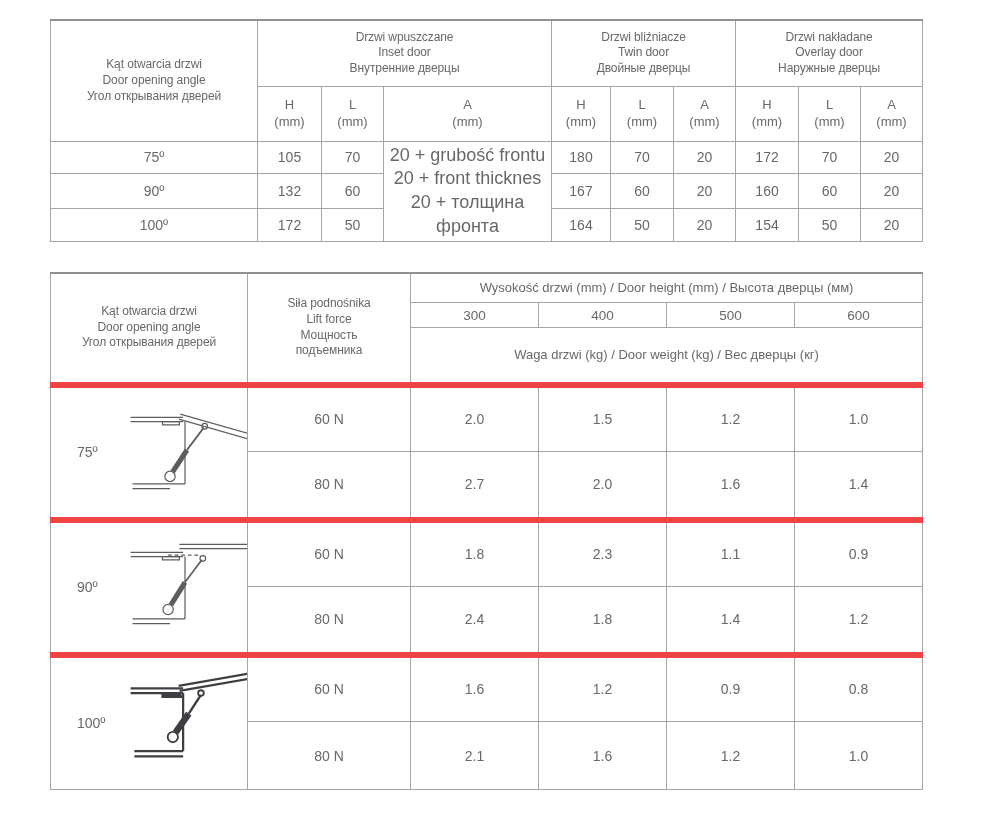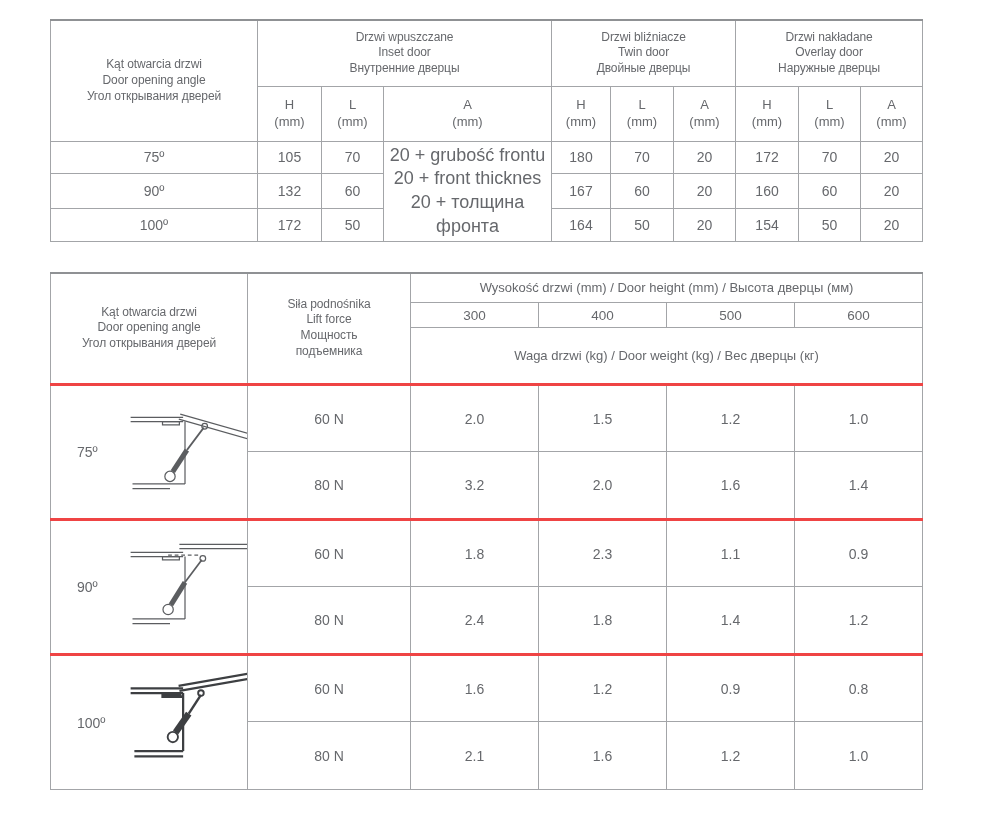--- a/index.html
+++ b/index.html
@@ -8,21 +8,21 @@
   table{border-collapse:collapse;table-layout:fixed;width:872px;}
   table.t{border:1px solid #8f9194;border-top:2px solid #8f9194;}
   td{border:1px solid #a3a5a8;text-align:center;vertical-align:middle;padding:2px 3px;
      color:#66686c;overflow:hidden;}
   .pre{white-space:pre-line;line-height:1.32;}
   .hdr{font-size:12px;letter-spacing:-0.1px;}
   .sub{font-size:13px;line-height:1.25;}
   .num{font-size:14px;}
   .note{font-size:18px;}
   .t2gap{height:30px;}
-  .gstart td{border-top:3px solid #ef4444;}
+  .gstart td{border-top:6px solid #ef4444;}
   .diagcell{padding:0;}
   .diagwrap{display:flex;align-items:center;justify-content:flex-start;padding-left:26px;}
   .anglelabel{font-size:14px;width:48px;text-align:left;flex:0 0 auto;}
   .diagsvg{flex:0 0 auto;}
   .hh{font-size:13px;}
   .hv{font-size:13.5px;}
 </style>
 </head>
 <body>
 
@@ -172,21 +172,21 @@
         </div>
       </td>
       <td class="num">60 N</td>
       <td class="num">2.0</td>
       <td class="num">1.5</td>
       <td class="num">1.2</td>
       <td class="num">1.0</td>
     </tr>
     <tr style="height:68px">
       <td class="num">80 N</td>
-      <td class="num">3.2</td>
+      <td class="num">2.7</td>
       <td class="num">2.0</td>
       <td class="num">1.6</td>
       <td class="num">1.4</td>
     </tr>
 
     <tr style="height:67px" class="gstart">
       <td rowspan="2" class="diagcell">
         <div class="diagwrap">
           <span class="anglelabel">90º</span>
           <svg class="diagsvg" width="150" height="112" viewBox="0 0 160 118">

